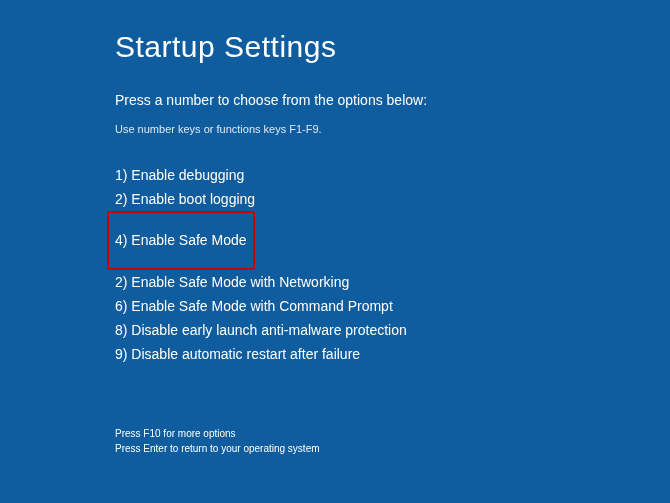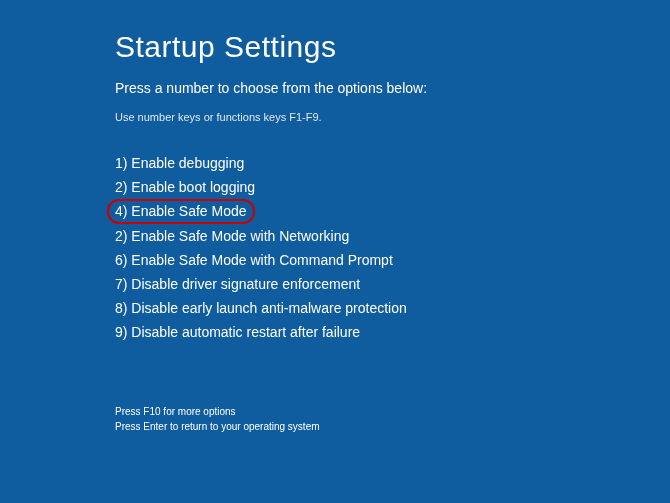--- a/index.html
+++ b/index.html
@@ -12,21 +12,21 @@
       height: 503px;
       background-color: #0f5c9e;
       font-family: "Segoe UI Light", "Segoe UI", Arial, sans-serif;
       color: #ffffff;
       padding: 30px 0 0 115px;
       font-weight: 300;
     }
     .title {
       font-size: 30px;
       font-weight: 300;
-      margin-bottom: 16px;
+      margin-bottom: 28px;
       letter-spacing: 0.5px;
     }
     .subtitle {
       font-size: 14px;
       margin-bottom: 15px;
       font-weight: 400;
     }
     .hint {
       font-size: 11px;
       margin-bottom: 28px;
@@ -40,22 +40,22 @@
       font-size: 14px;
       line-height: 1.5;
       font-weight: 300;
       display: inline-block;
     }
     .option-row {
       line-height: 1.5;
     }
     .highlighted {
       border: 2px solid #cc0000;
-      border-radius: 12px;
-      padding: 0px 6px;
+      border-radius: 3px;
+      padding: 17px 6px;
       margin-left: -8px;
       display: inline-block;
     }
     .footer-text {
       font-size: 10px;
       line-height: 1.5;
       font-weight: 300;
     }
   </style>
 </head>
@@ -64,19 +64,18 @@
 <h1 class="title">Startup Settings</h1>
 <div class="subtitle">Press a number to choose from the options below:</div>
 <div class="hint">Use number keys or functions keys F1-F9.</div>
 
 <div class="options">
   <div class="option-row"><span class="option-item">1) Enable debugging</span></div>
   <div class="option-row"><span class="option-item">2) Enable boot logging</span></div>
   <div class="option-row"><span class="option-item highlighted">4) Enable Safe Mode</span></div>
   <div class="option-row"><span class="option-item">2) Enable Safe Mode with Networking</span></div>
   <div class="option-row"><span class="option-item">6) Enable Safe Mode with Command Prompt</span></div>
-  <div class="option-row"><span class="option-item">7) Disable driver signature enforcement</span></div>
   <div class="option-row"><span class="option-item">8) Disable early launch anti-malware protection</span></div>
   <div class="option-row"><span class="option-item">9) Disable automatic restart after failure</span></div>
 </div>
 
 <div class="footer-text">Press F10 for more options</div>
 <div class="footer-text">Press Enter to return to your operating system</div>
 
 </body></html>

